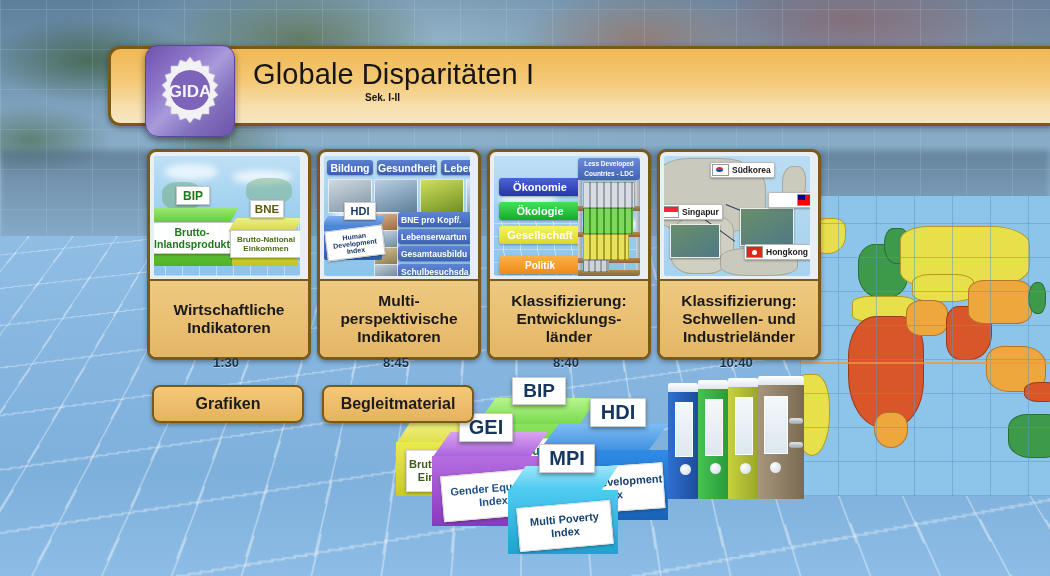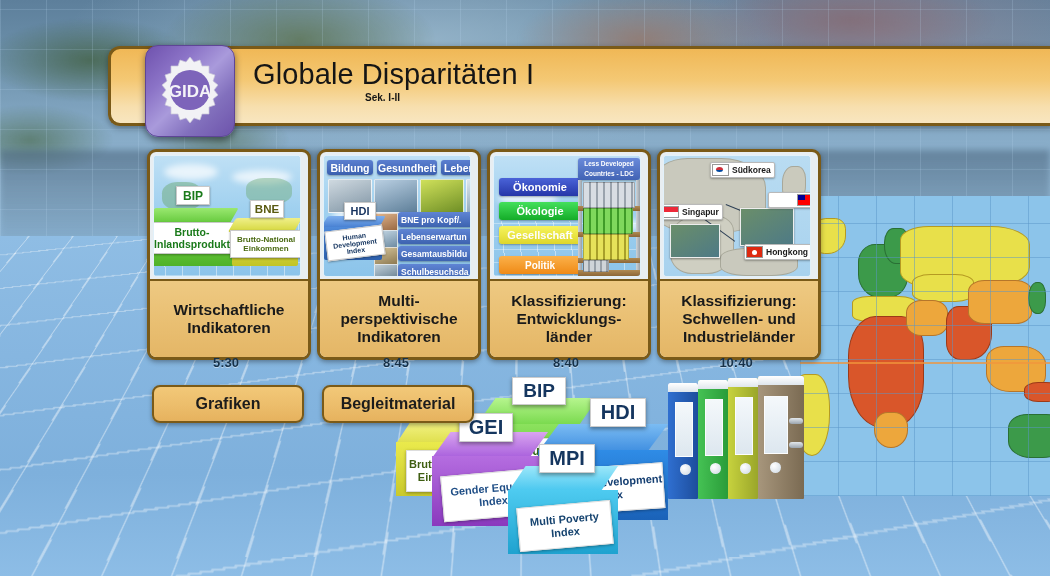--- a/index.html
+++ b/index.html
@@ -236,21 +236,21 @@
         <span>Einkommen</span>
       </div>
     </div>
     <div class="cap">
       <span>
         <span>Wirtschaftliche</span><br>
         <span>Indikatoren</span>
       </span>
     </div>
   </div>
-  <div class="time" style="left:147px;">5:30</div>
+  <div class="time" style="left:147px;">1:30</div>
 
   <div class="card" style="left:317px;">
     <div class="thumb">
       <div class="sky-thumb"></div>
       <div class="cloud" style="left:8px;top:50px;width:70px;height:18px;"></div>
 
       <div class="pill" style="left:3px;top:4px;width:46px;height:15px;font-size:10.5px;background:linear-gradient(180deg,#5b7fd0,#3a5fae);">
         <span>Bildung</span>
       </div>
       <div class="pill" style="left:53px;top:4px;width:60px;height:15px;font-size:10.5px;background:linear-gradient(180deg,#5b7fd0,#3a5fae);">

